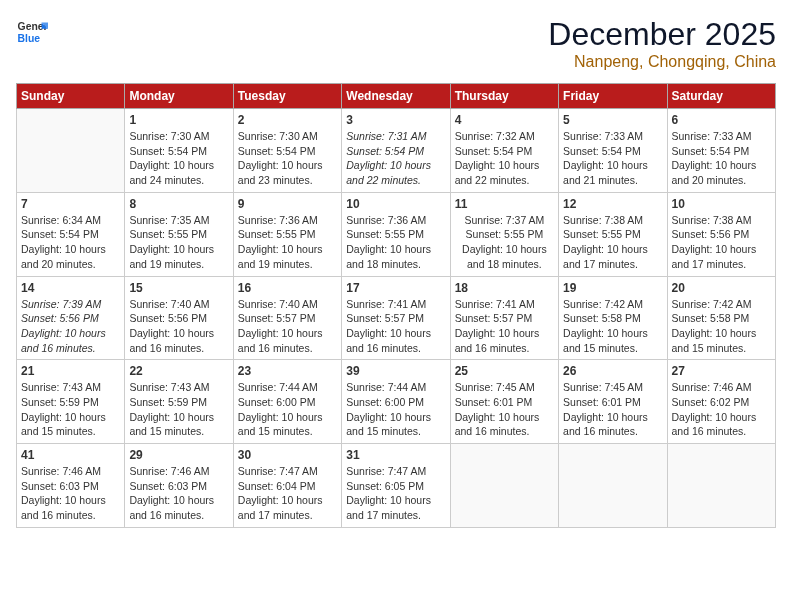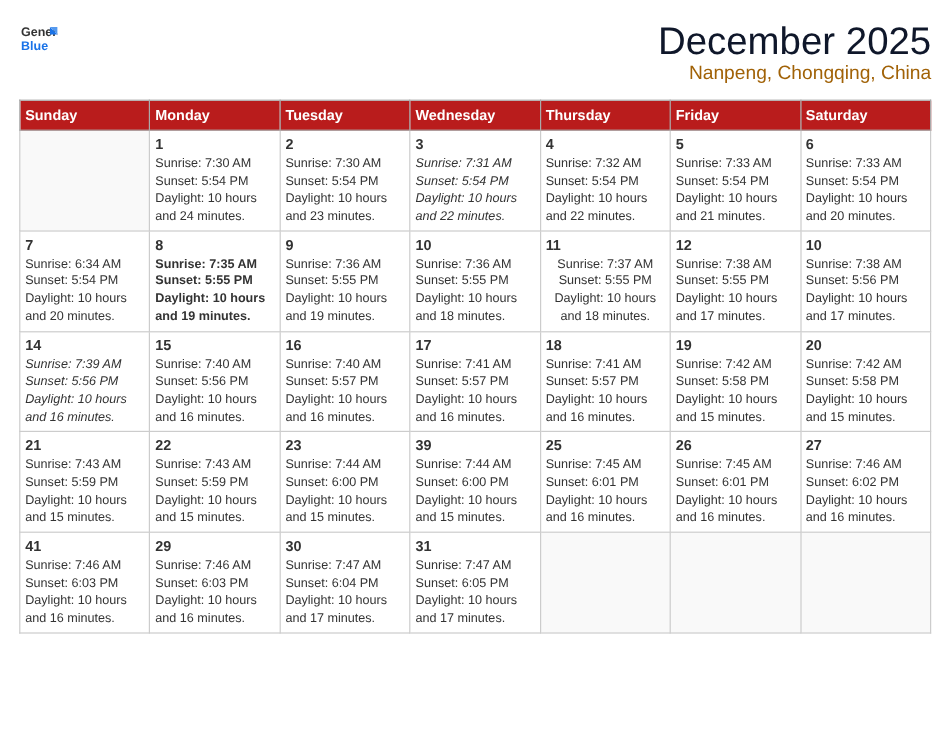--- a/index.html
+++ b/index.html
@@ -152,21 +152,21 @@
       <tr>
         <td>
           <div class="day-number">7</div>
           <div class="day-detail" style="white-space: pre-line;">Sunrise: 6:34 AM
 Sunset: 5:54 PM
 Daylight: 10 hours
 and 20 minutes.</div>
         </td>
         <td>
           <div class="day-number">8</div>
-          <div class="day-detail" style="white-space: pre-line; font-weight: bold;">Sunrise: 7:35 AM
+          <div class="day-detail" style="white-space: pre-line;">Sunrise: 7:35 AM
 Sunset: 5:55 PM
 Daylight: 10 hours
 and 19 minutes.</div>
         </td>
         <td>
           <div class="day-number">9</div>
           <div class="day-detail" style="white-space: pre-line;">Sunrise: 7:36 AM
 Sunset: 5:55 PM
 Daylight: 10 hours
 and 19 minutes.</div>

